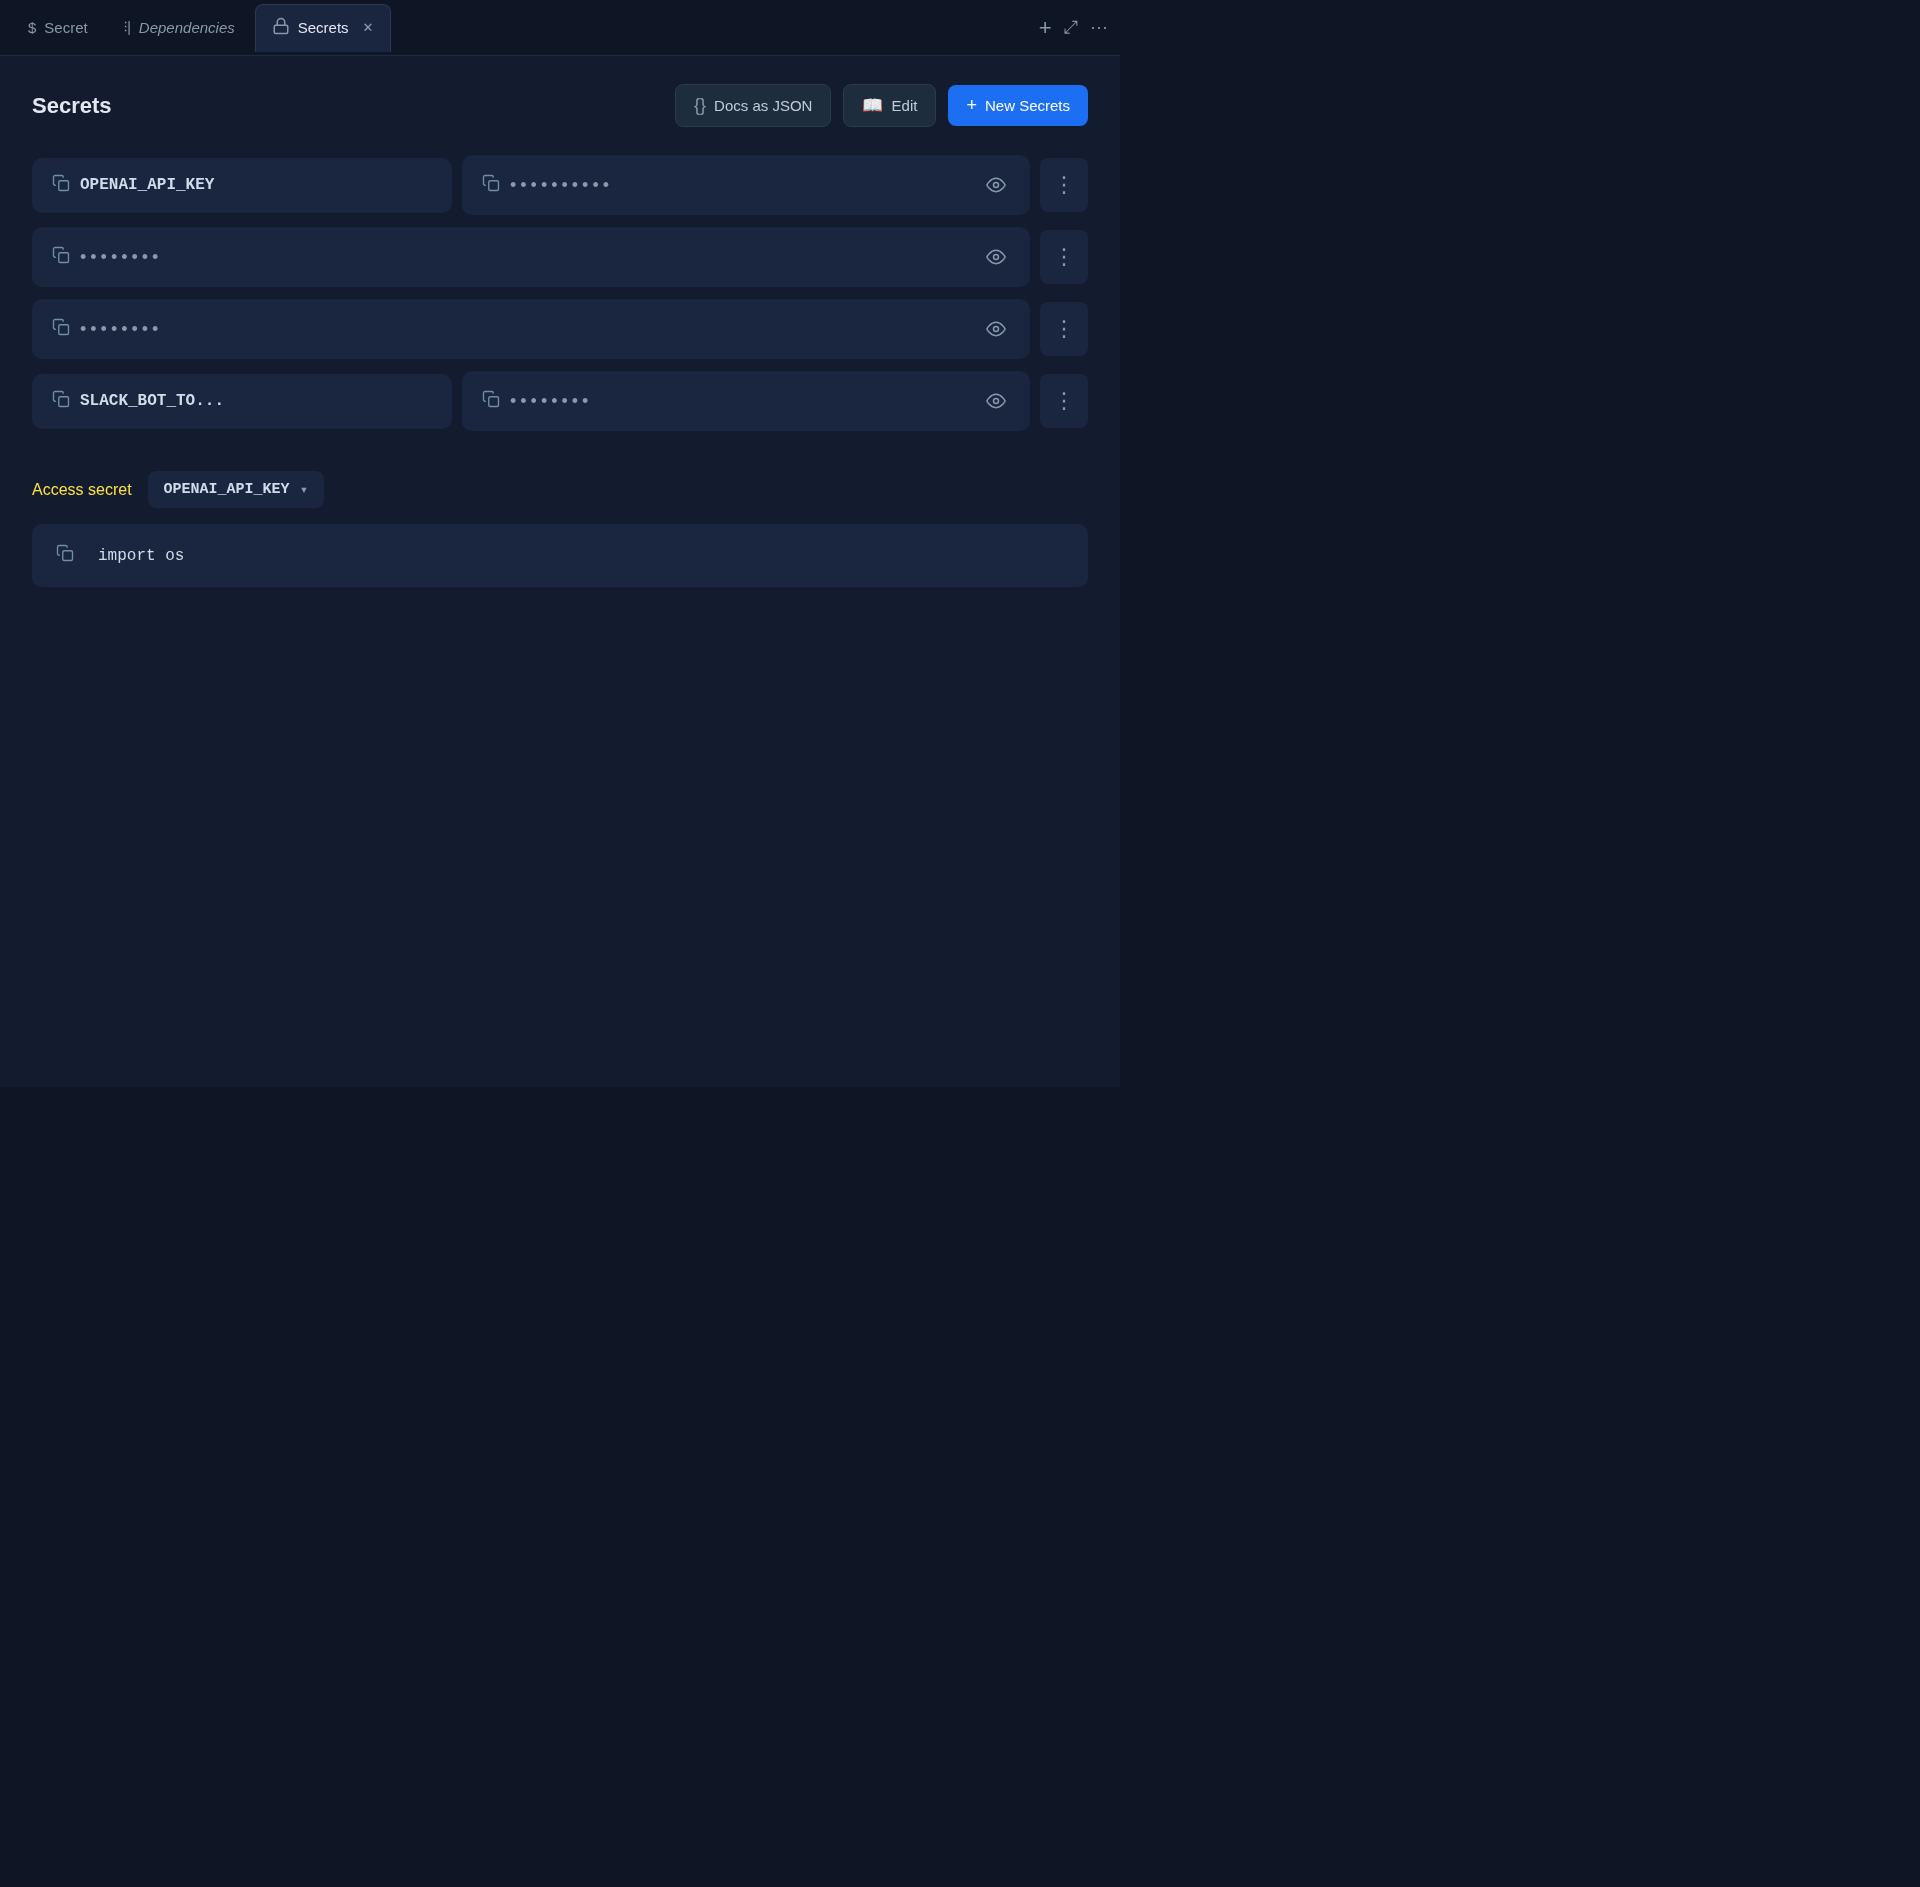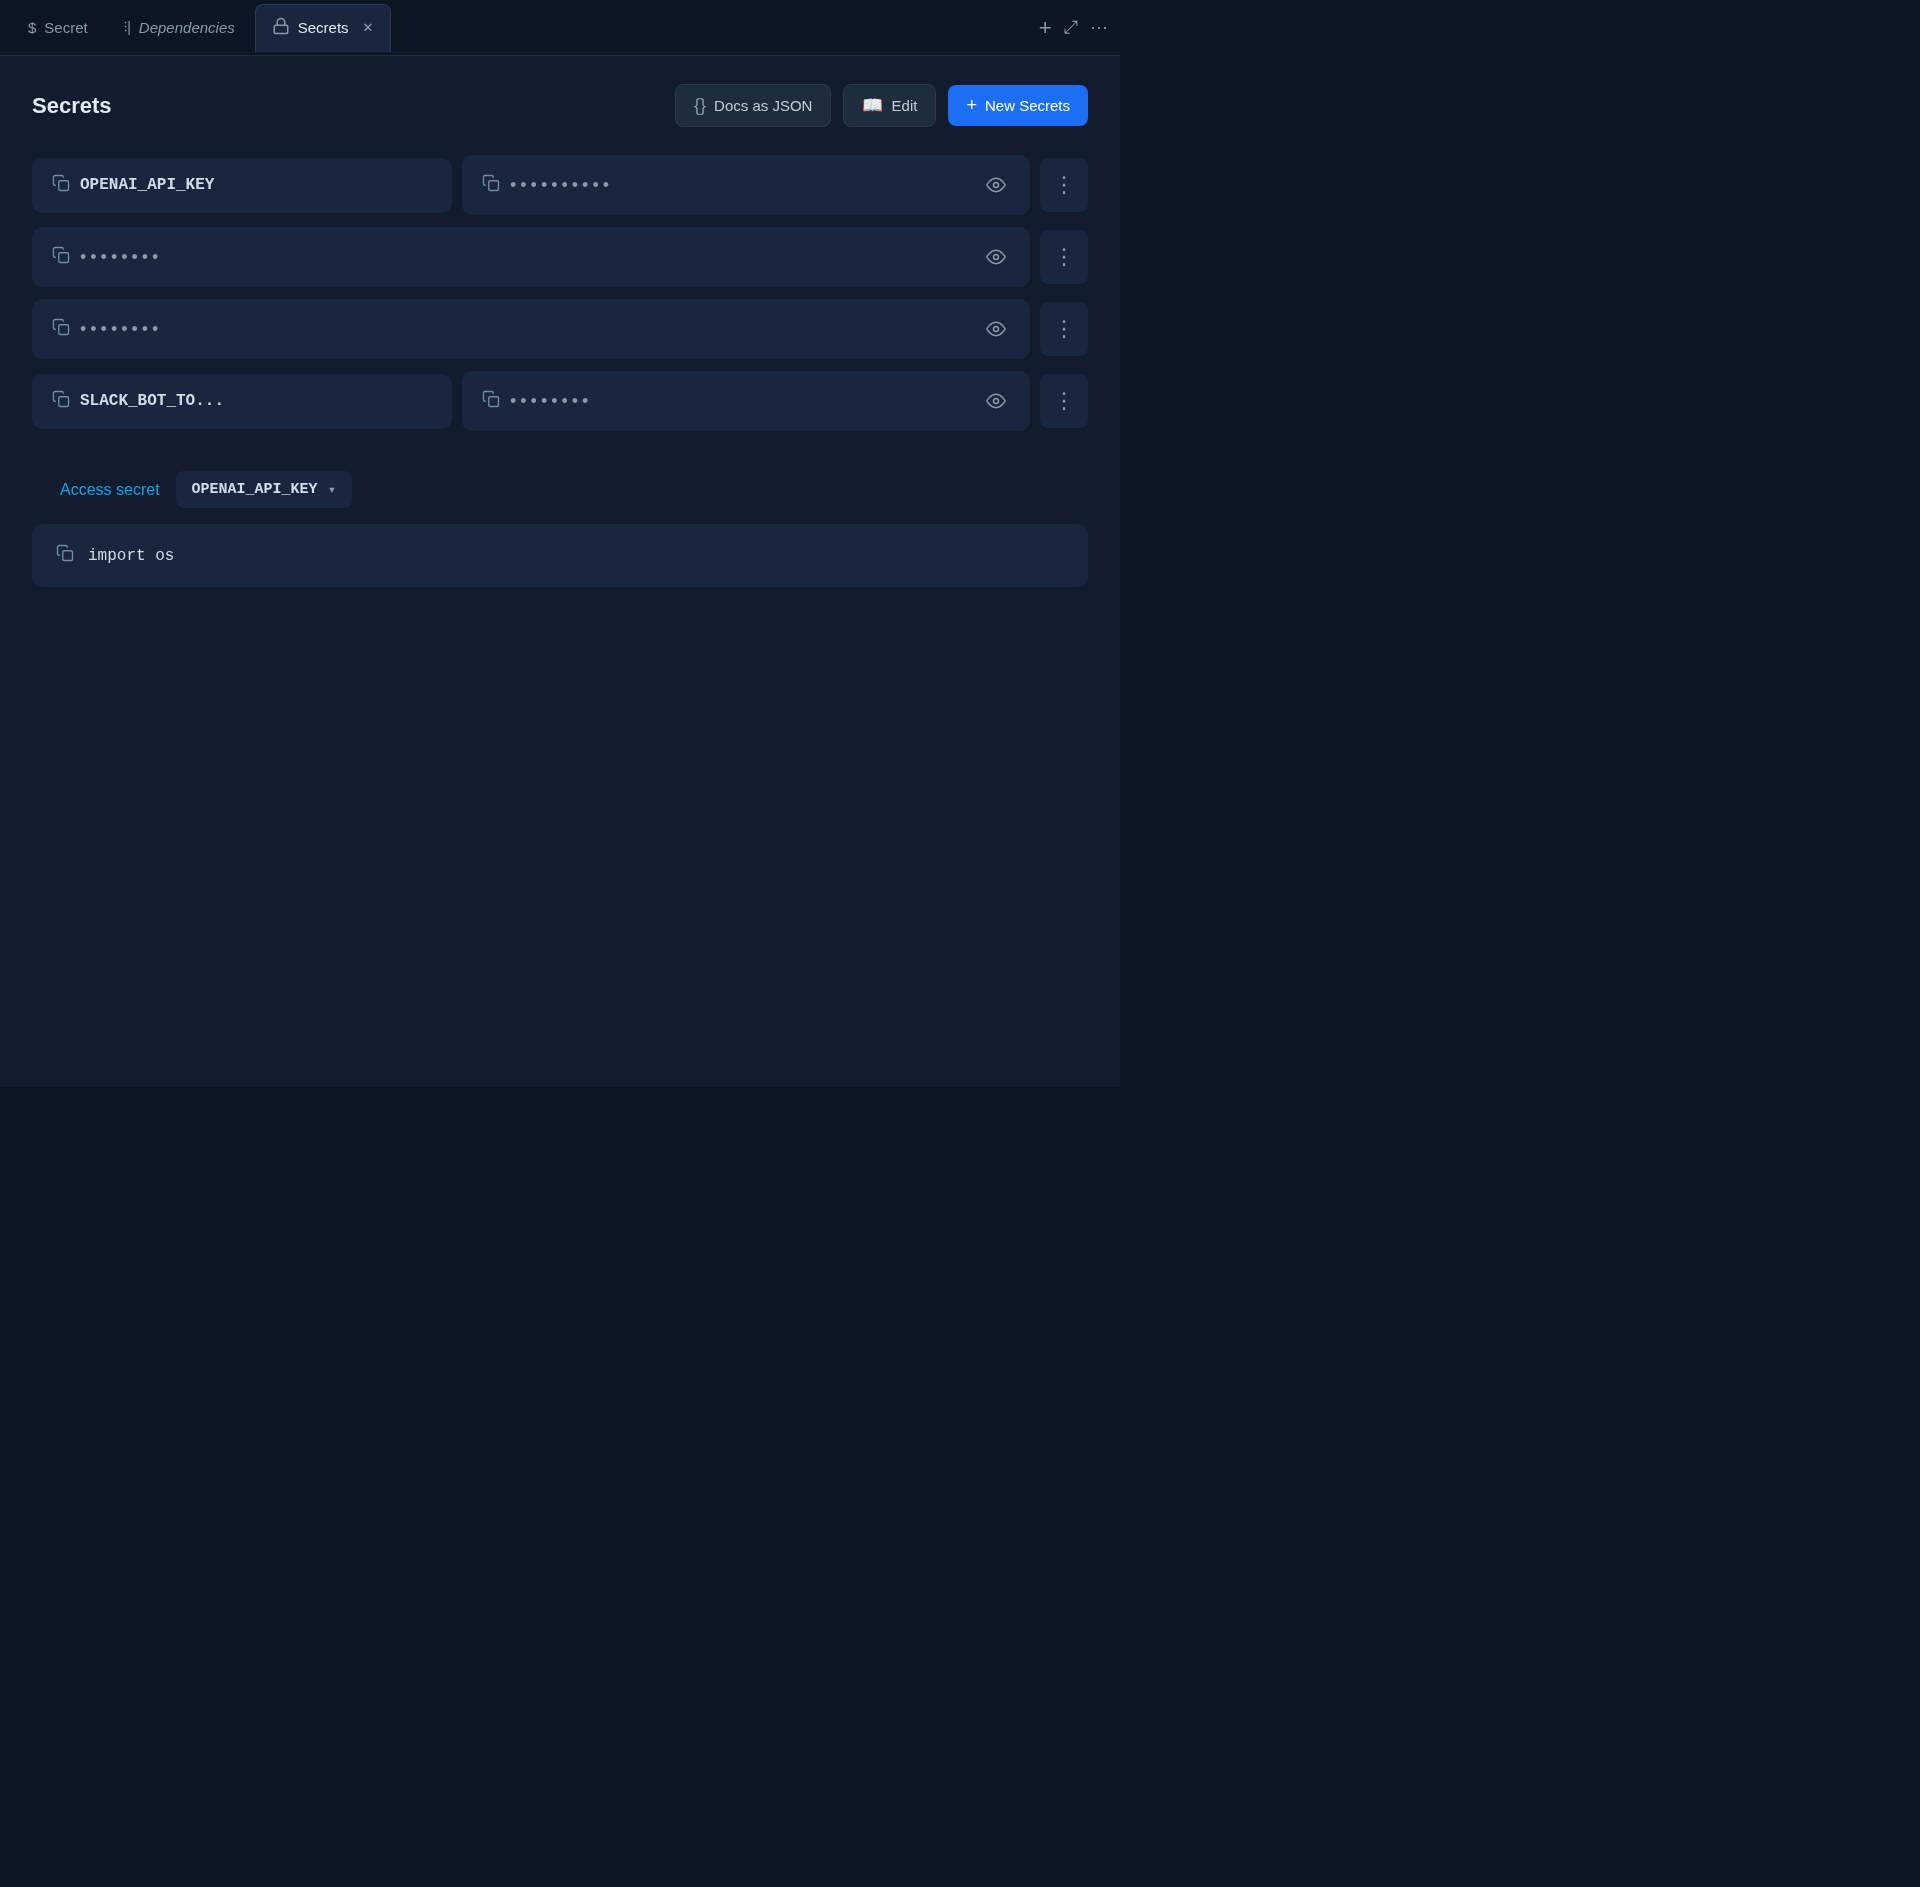--- a/index.html
+++ b/index.html
@@ -195,44 +195,43 @@
 
     .access-label-row {
       display: flex;
       align-items: center;
       gap: 16px;
       margin-bottom: 16px;
     }
 
     .access-label {
       font-size: 16px;
-      color: #0ea5e9;
+      color: #fde047;
       font-weight: 500;
-      margin-left: 28px;
     }
 
     .access-select {
       display: flex;
       align-items: center;
       gap: 10px;
       background-color: #1a2540;
       border-radius: 8px;
       padding: 10px 16px;
       cursor: pointer;
       font-size: 15px;
       color: #d0dce8;
       font-family: 'Courier New', monospace;
       font-weight: 600;
       border: none;
     }
 
     .code-block {
       display: flex;
       align-items: center;
-      gap: 14px;
+      gap: 24px;
       background-color: #1a2540;
       border-radius: 10px;
       padding: 20px 24px;
       margin-bottom: 12px;
       font-family: 'Courier New', monospace;
       font-size: 16px;
       color: #d0dce8;
     }
 
     

